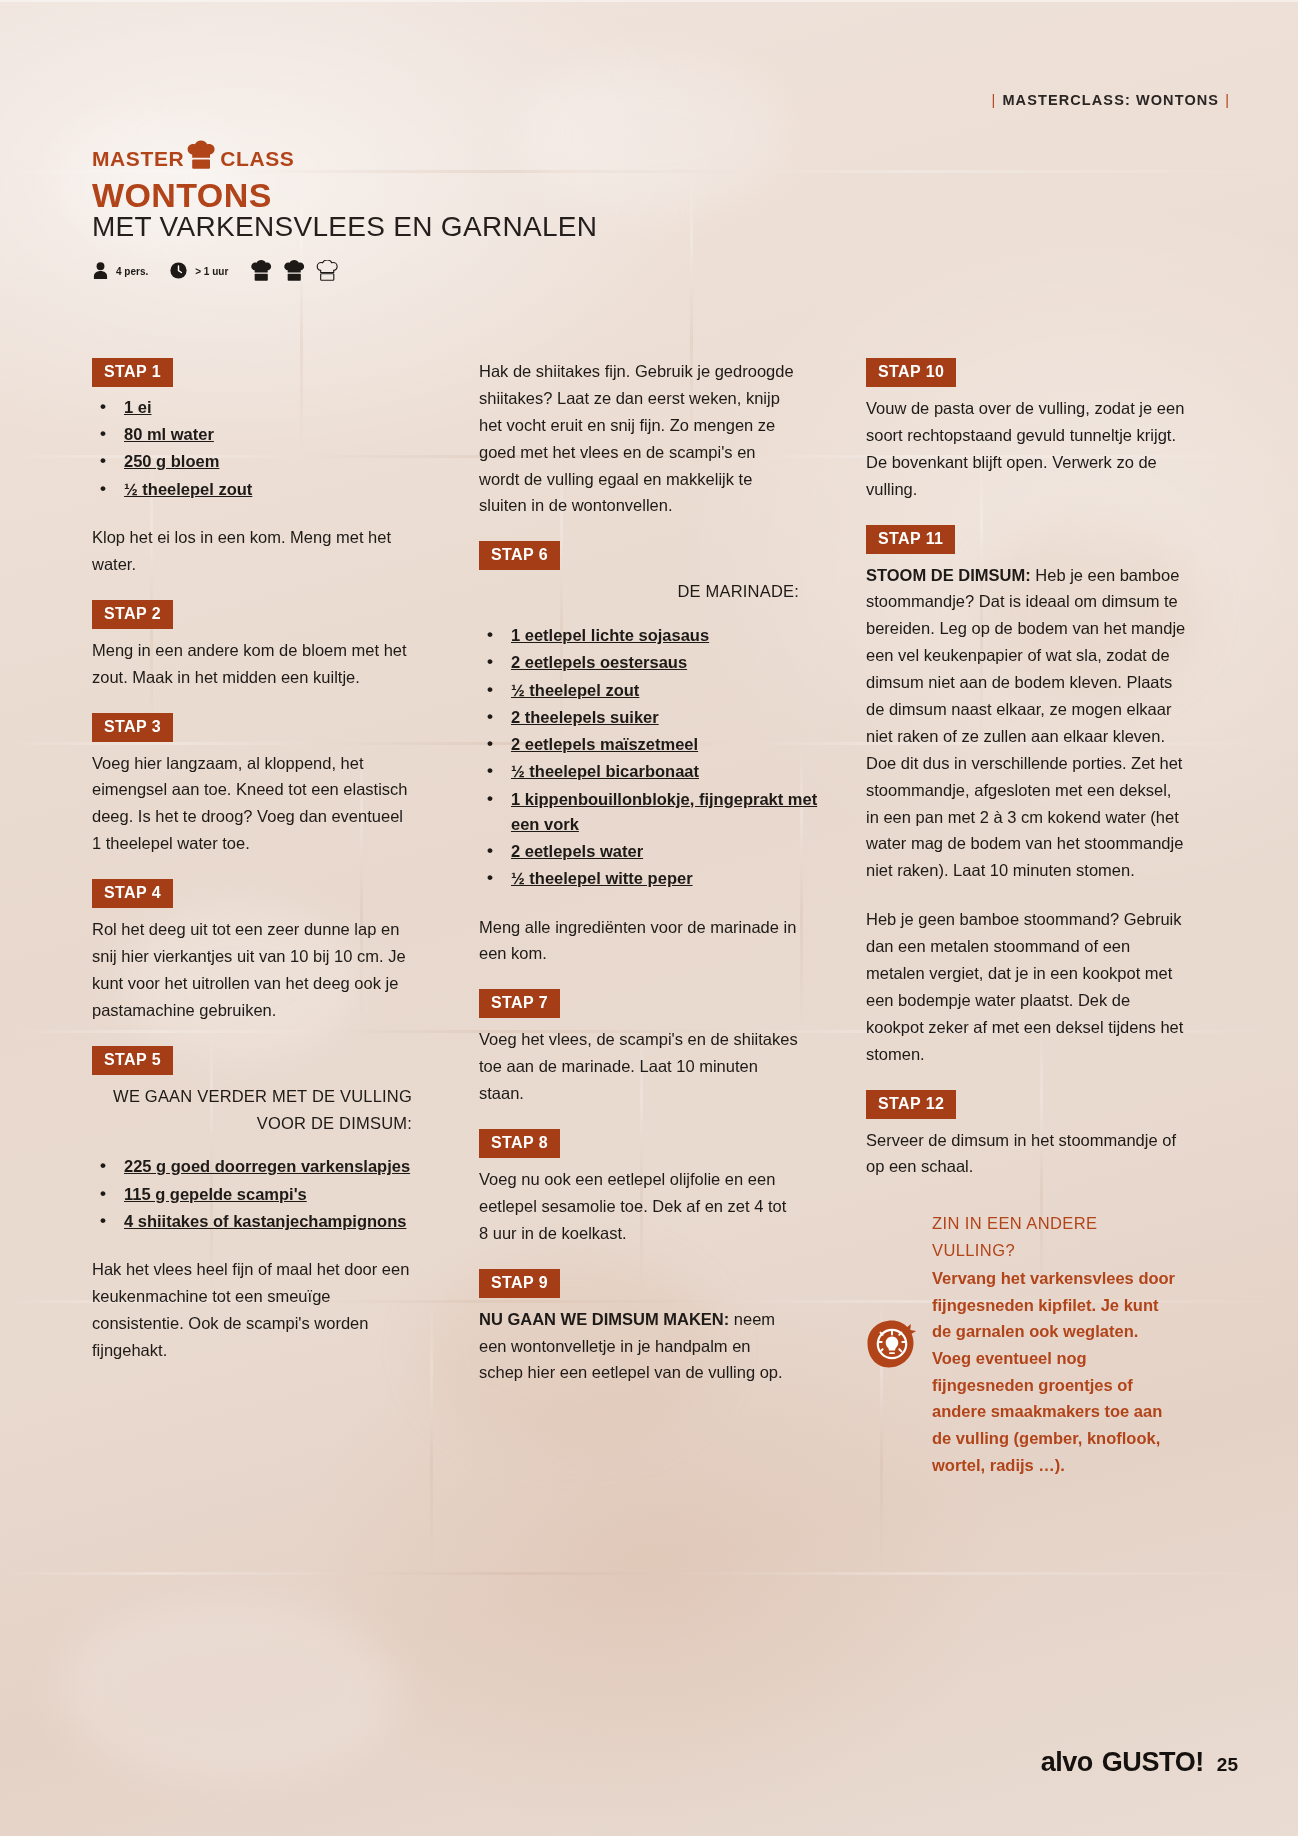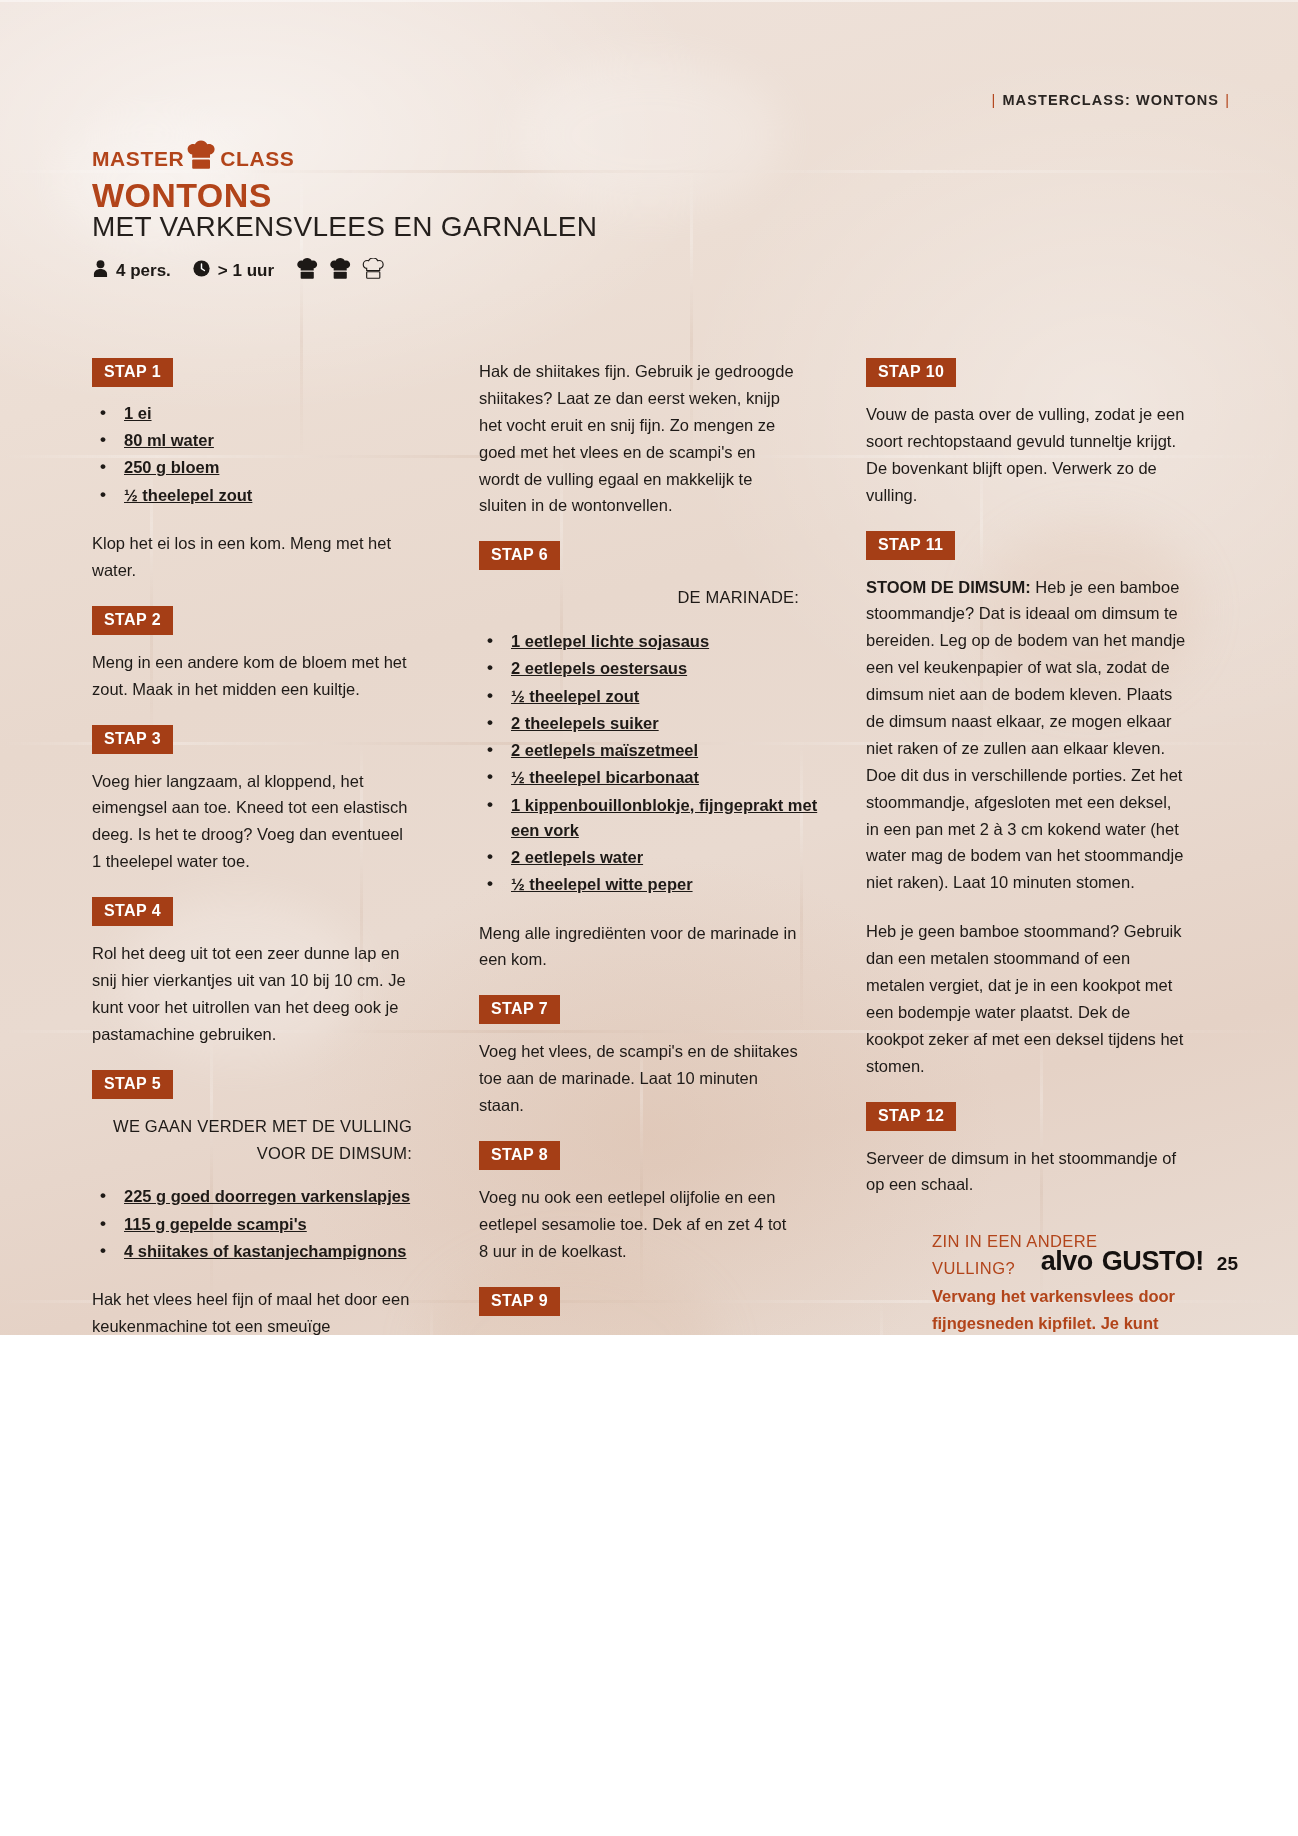--- a/index.html
+++ b/index.html
@@ -14,21 +14,21 @@
     font-family: "Liberation Sans", sans-serif;
     position: relative;
     overflow: hidden;
   }
 
   
   .page {
     position: absolute;
     inset: 0;
     width: 1298px;
-    height: 1335px;
+    height: 1836px;
     background:
       
       linear-gradient(to bottom, rgba(255,255,255,0.45) 0 2px, rgba(0,0,0,0) 2px 100%),
       radial-gradient(ellipse 700px 400px at 18% 10%, rgba(255,255,255,0.55), rgba(255,255,255,0) 70%),
       radial-gradient(ellipse 600px 500px at 85% 30%, rgba(255,255,255,0.35), rgba(255,255,255,0) 70%),
       radial-gradient(ellipse 500px 400px at 50% 85%, rgba(214,182,160,0.35), rgba(255,255,255,0) 70%),
       linear-gradient(165deg, #efe3dc 0%, #ecded4 25%, #e8d8cd 45%, #e9dad0 62%, #e5d2c6 80%, #e9dcd3 100%);
     overflow: hidden;
   }
 
@@ -134,21 +134,21 @@
     position: absolute;
     left: 93px;
     top: 258px;
     display: flex;
     align-items: center;
     height: 26px;
   }
   .meta-item {
     display: flex;
     align-items: center;
-    font-size: 17px;
+    font-size: 10px;
     font-weight: 700;
     color: #1d1916;
     margin-right: 22px;
     white-space: nowrap;
   }
   .meta-item svg { margin-right: 8px; }
   .hats { display: flex; align-items: center; gap: 2px; }
 
   
   .cols {
@@ -163,21 +163,21 @@
 
   .step-badge {
     display: inline-block;
     background: #a53e16;
     color: #ffffff;
     font-size: 16px;
     font-weight: 800;
     letter-spacing: 0.4px;
     padding: 6px 12px 7px 12px;
     line-height: 1;
-    margin-bottom: 14px;
+    margin-bottom: 8px;
   }
 
   .p {
     font-size: 16.5px;
     line-height: 1.63;
     color: #1e1a17;
     margin-bottom: 22px;
     max-width: 320px;
   }
   .p.caps {

